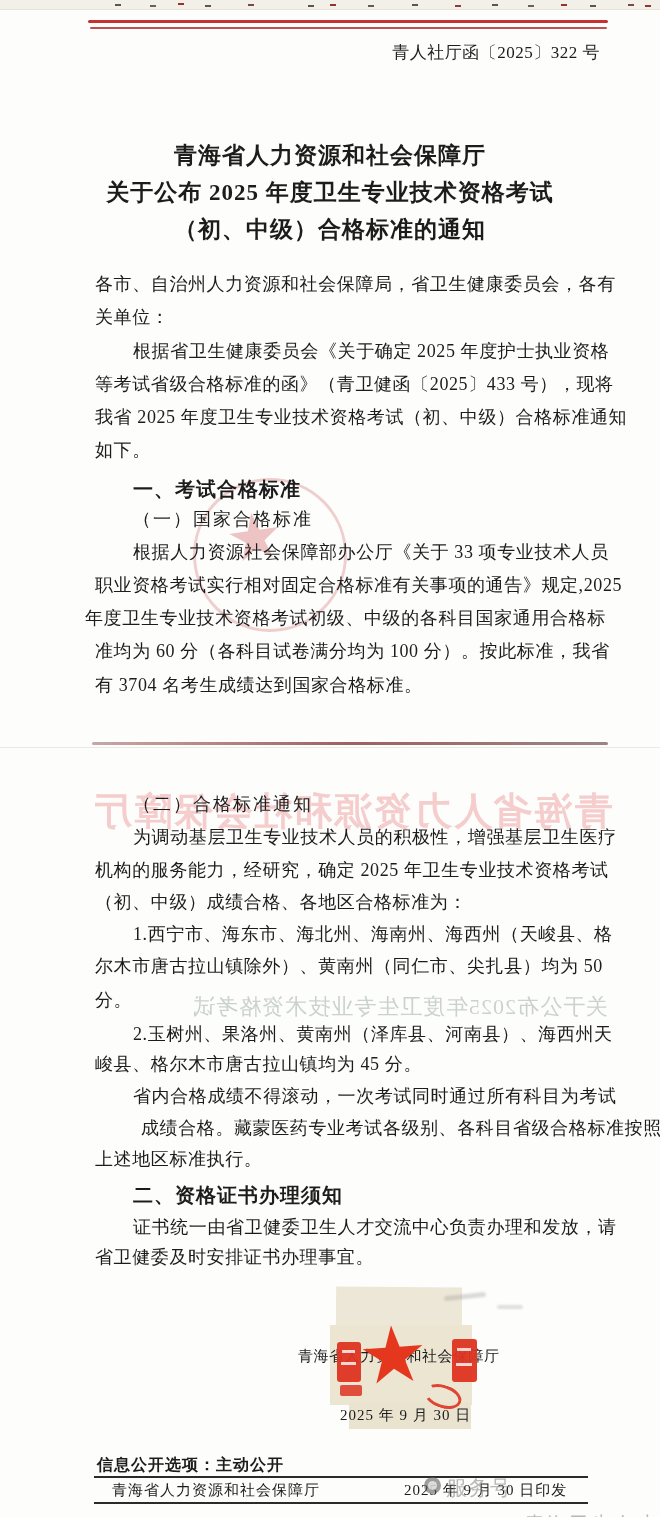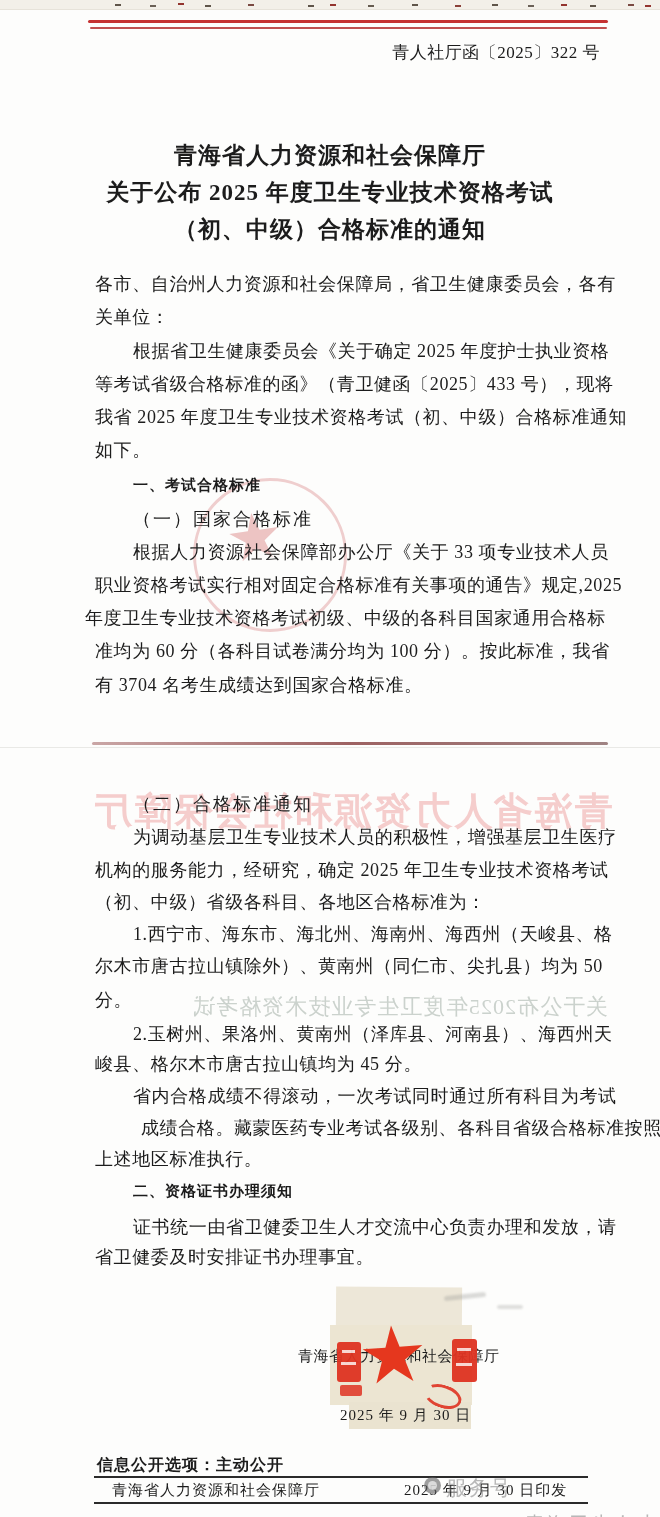--- a/index.html
+++ b/index.html
@@ -11,21 +11,21 @@
   .speck{left:0;top:3px;width:6px;height:2px;background:transparent;
     box-shadow:115px 1px #5f554a,150px 2px #6b6157,178px 0 #93352f,205px 2px #5f554a,248px 1px #7a4a42,
                308px 2px #5f554a,330px 1px #93352f,368px 2px #665c50,412px 1px #5f554a,455px 2px #8a4038,
                492px 1px #5f554a,528px 2px #6b6157,561px 1px #93352f,590px 2px #5f554a,628px 1px #7a4a42,645px 2px #93352f;}
   
   .rule-red-1{left:88px;top:20px;width:520px;height:3px;background:#c53232;border-radius:2px;}
   .rule-red-2{left:90px;top:27px;width:517px;height:2px;background:#c05050;border-radius:2px;}
   .docnum{left:370px;top:41px;width:230px;text-align:right;font-size:17px;letter-spacing:.5px;white-space:pre;}
   .title{left:40px;width:580px;text-align:center;font-size:23px;font-weight:700;letter-spacing:1px;white-space:pre;}
   .bline{font-size:18px;letter-spacing:.6px;white-space:pre;line-height:22px;}
-  .h-sans{font-family:"Liberation Sans","DejaVu Sans",sans-serif;font-weight:700;font-size:15px;letter-spacing:1px;white-space:pre;}
+  .h-sans{font-family:"Liberation Sans","DejaVu Sans",sans-serif;font-weight:700;font-size:20px;letter-spacing:1px;white-space:pre;}
   .h-kai{font-size:18px;letter-spacing:2px;white-space:pre;}
   
   .seal-ghost-circle{left:193px;top:478px;width:148px;height:148px;border:3px solid rgba(205,85,85,.28);border-radius:50%;}
   .seal-ghost-star{left:226px;top:505px;font-size:64px;color:rgba(205,85,85,.34);transform:rotate(-8deg);line-height:64px;
                    font-family:"DejaVu Sans",sans-serif;}
   
   .divider-a{left:92px;top:742px;width:516px;height:3px;
              background:linear-gradient(90deg,rgba(160,95,95,.55),rgba(140,70,70,.85),rgba(120,80,80,.7));border-radius:2px;}
   .divider-b{left:0;top:747px;width:660px;height:1px;background:#e9e9e6;}
   
@@ -106,21 +106,21 @@
   <div class="abs divider-a"></div>
   <div class="abs divider-b"></div>
 
   <div class="abs ghost-pink">青海省人力资源和社会保障厅</div>
   <div class="abs ghost-gray">关于公布2025年度卫生专业技术资格考试</div>
 
   <div class="abs h-kai" style="left:133px;top:792px;z-index:2;">（二）合格标准通知</div>
 
   <div class="abs bline" style="left:133px;top:826px;">为调动基层卫生专业技术人员的积极性，增强基层卫生医疗</div>
   <div class="abs bline" style="left:95px;top:859px;">机构的服务能力，经研究，确定 2025 年卫生专业技术资格考试</div>
-  <div class="abs bline" style="left:95px;top:891px;">（初、中级）省级各科目、各地区合格标准为：</div>
+  <div class="abs bline" style="left:95px;top:891px;">（初、中级）成绩合格、各地区合格标准为：</div>
   <div class="abs bline" style="left:133px;top:923px;">1.西宁市、海东市、海北州、海南州、海西州（天峻县、格</div>
   <div class="abs bline" style="left:95px;top:955px;">尔木市唐古拉山镇除外）、黄南州（同仁市、尖扎县）均为 50</div>
   <div class="abs bline" style="left:95px;top:989px;z-index:2;">分。</div>
   <div class="abs bline" style="left:133px;top:1023px;">2.玉树州、果洛州、黄南州（泽库县、河南县）、海西州天</div>
   <div class="abs bline" style="left:95px;top:1053px;">峻县、格尔木市唐古拉山镇均为 45 分。</div>
   <div class="abs bline" style="left:133px;top:1085px;">省内合格成绩不得滚动，一次考试同时通过所有科目为考试</div>
   <div class="abs bline" style="left:95px;top:1117px;margin-left:46px;">成绩合格。藏蒙医药专业考试各级别、各科目省级合格标准按照</div>
   <div class="abs bline" style="left:95px;top:1148px;">上述地区标准执行。</div>
 
   <div class="abs bline" style="left:133px;top:1216px;">证书统一由省卫健委卫生人才交流中心负责办理和发放，请</div>

